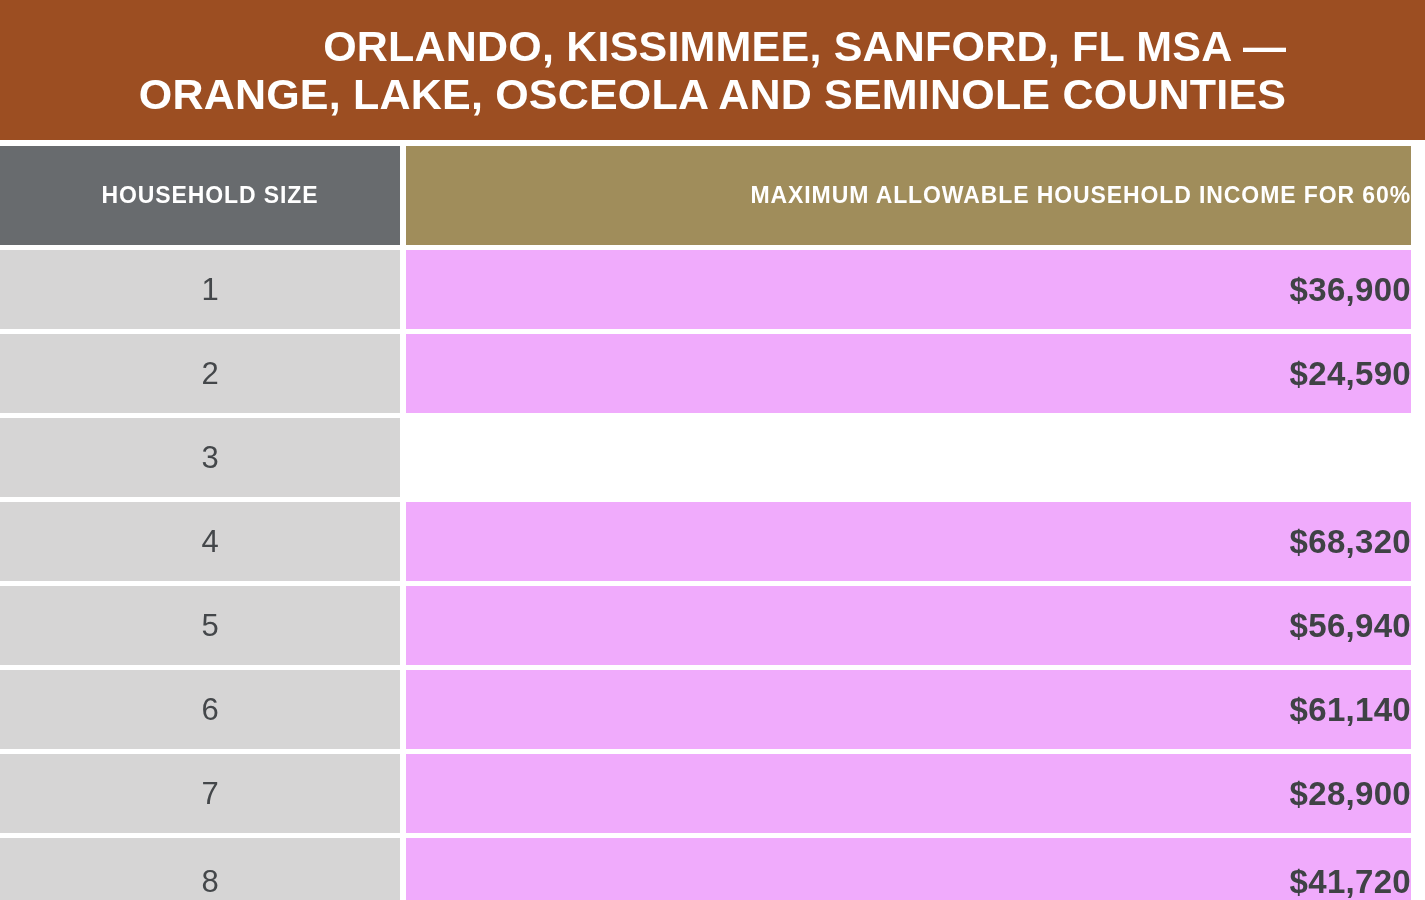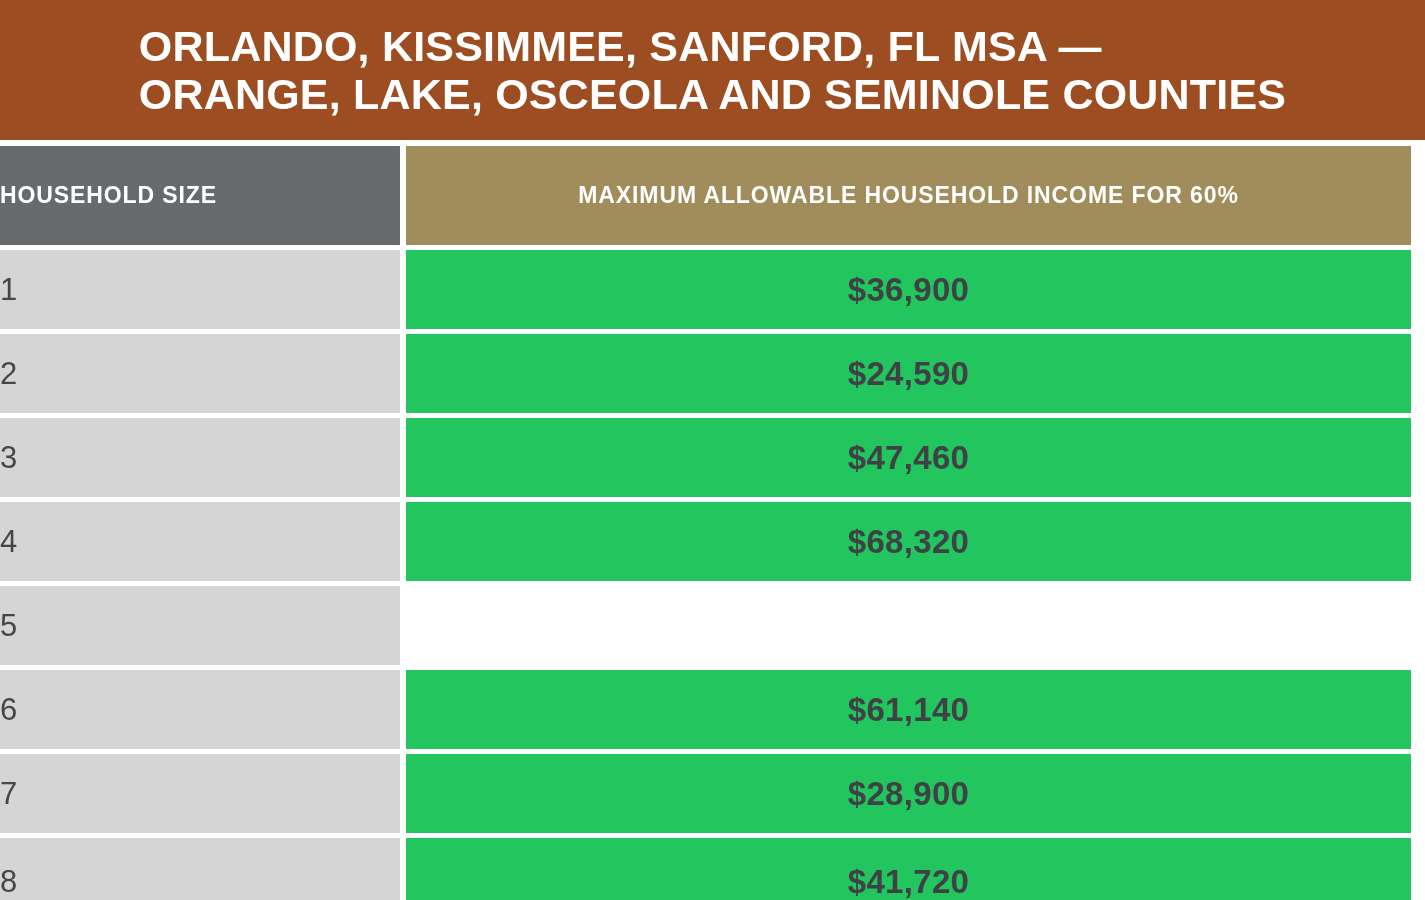--- a/index.html
+++ b/index.html
@@ -35,21 +35,21 @@
     box-sizing: border-box;
     padding: 0 8px;
   }
   .title-text {
     color: #ffffff;
     font-family: "Liberation Sans", sans-serif;
     font-weight: bold;
     font-size: 43px;
     line-height: 1.12;
     letter-spacing: 0.2px;
-    text-align: left;
+    text-align: right;
     text-transform: uppercase;
     white-space: pre-line;
     margin: 0;
   }
 
   
   .table {
     position: absolute;
     left: 0;
     top: 146px;
@@ -63,28 +63,30 @@
     width: 100%;
     margin-bottom: 5px;
   }
   .row:last-child { margin-bottom: 0; }
 
   .cell-size {
     width: 400px;
     flex: 0 0 400px;
     display: flex;
     align-items: center;
+    justify-content: center;
     box-sizing: border-box;
+    padding-left: 20px;
   }
   .cell-income {
     flex: 1 1 auto;
     margin-left: 6px;
     display: flex;
     align-items: center;
-    justify-content: center;
+    justify-content: flex-end;
     box-sizing: border-box;
   }
 
   
   .header-row .cell-size {
     height: 99px;
     background: #686B6E;
   }
   .header-row .cell-income {
     height: 99px;
@@ -99,21 +101,21 @@
     text-align: center;
   }
 
   
   .data-row .cell-size {
     height: 79px;
     background: #D6D5D5;
   }
   .data-row .cell-income {
     height: 79px;
-    background: #22c55e;
+    background: #f0abfc;
   }
   .data-row:last-child .cell-size,
   .data-row:last-child .cell-income {
     height: 88px;
   }
 
   .size-value {
     color: #44474A;
     font-size: 31px;
     font-weight: normal;
@@ -163,37 +165,37 @@
       </div>
       <div class="cell-income">
         <span class="income-value">$24,590</span>
       </div>
     </div>
 
     <div class="row data-row">
       <div class="cell-size">
         <span class="size-value">3</span>
       </div>
-      <div class="cell-income">
-        <span class="income-value">$47,460</span>
-      </div>
     </div>
 
     <div class="row data-row">
       <div class="cell-size">
         <span class="size-value">4</span>
       </div>
       <div class="cell-income">
         <span class="income-value">$68,320</span>
       </div>
     </div>
 
     <div class="row data-row">
       <div class="cell-size">
         <span class="size-value">5</span>
+      </div>
+      <div class="cell-income">
+        <span class="income-value">$56,940</span>
       </div>
     </div>
 
     <div class="row data-row">
       <div class="cell-size">
         <span class="size-value">6</span>
       </div>
       <div class="cell-income">
         <span class="income-value">$61,140</span>
       </div>

